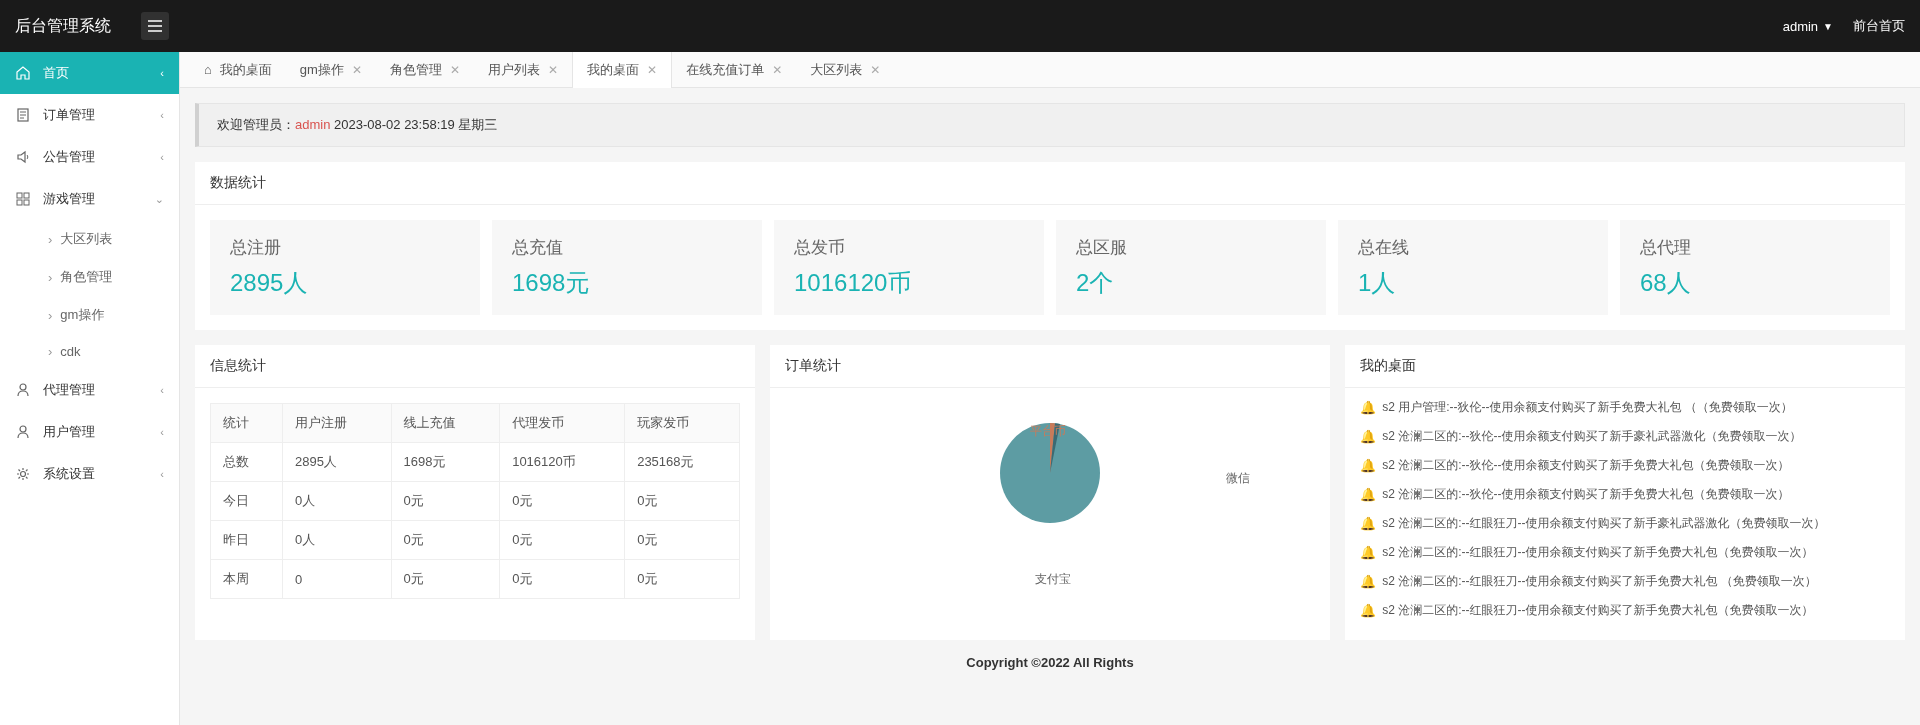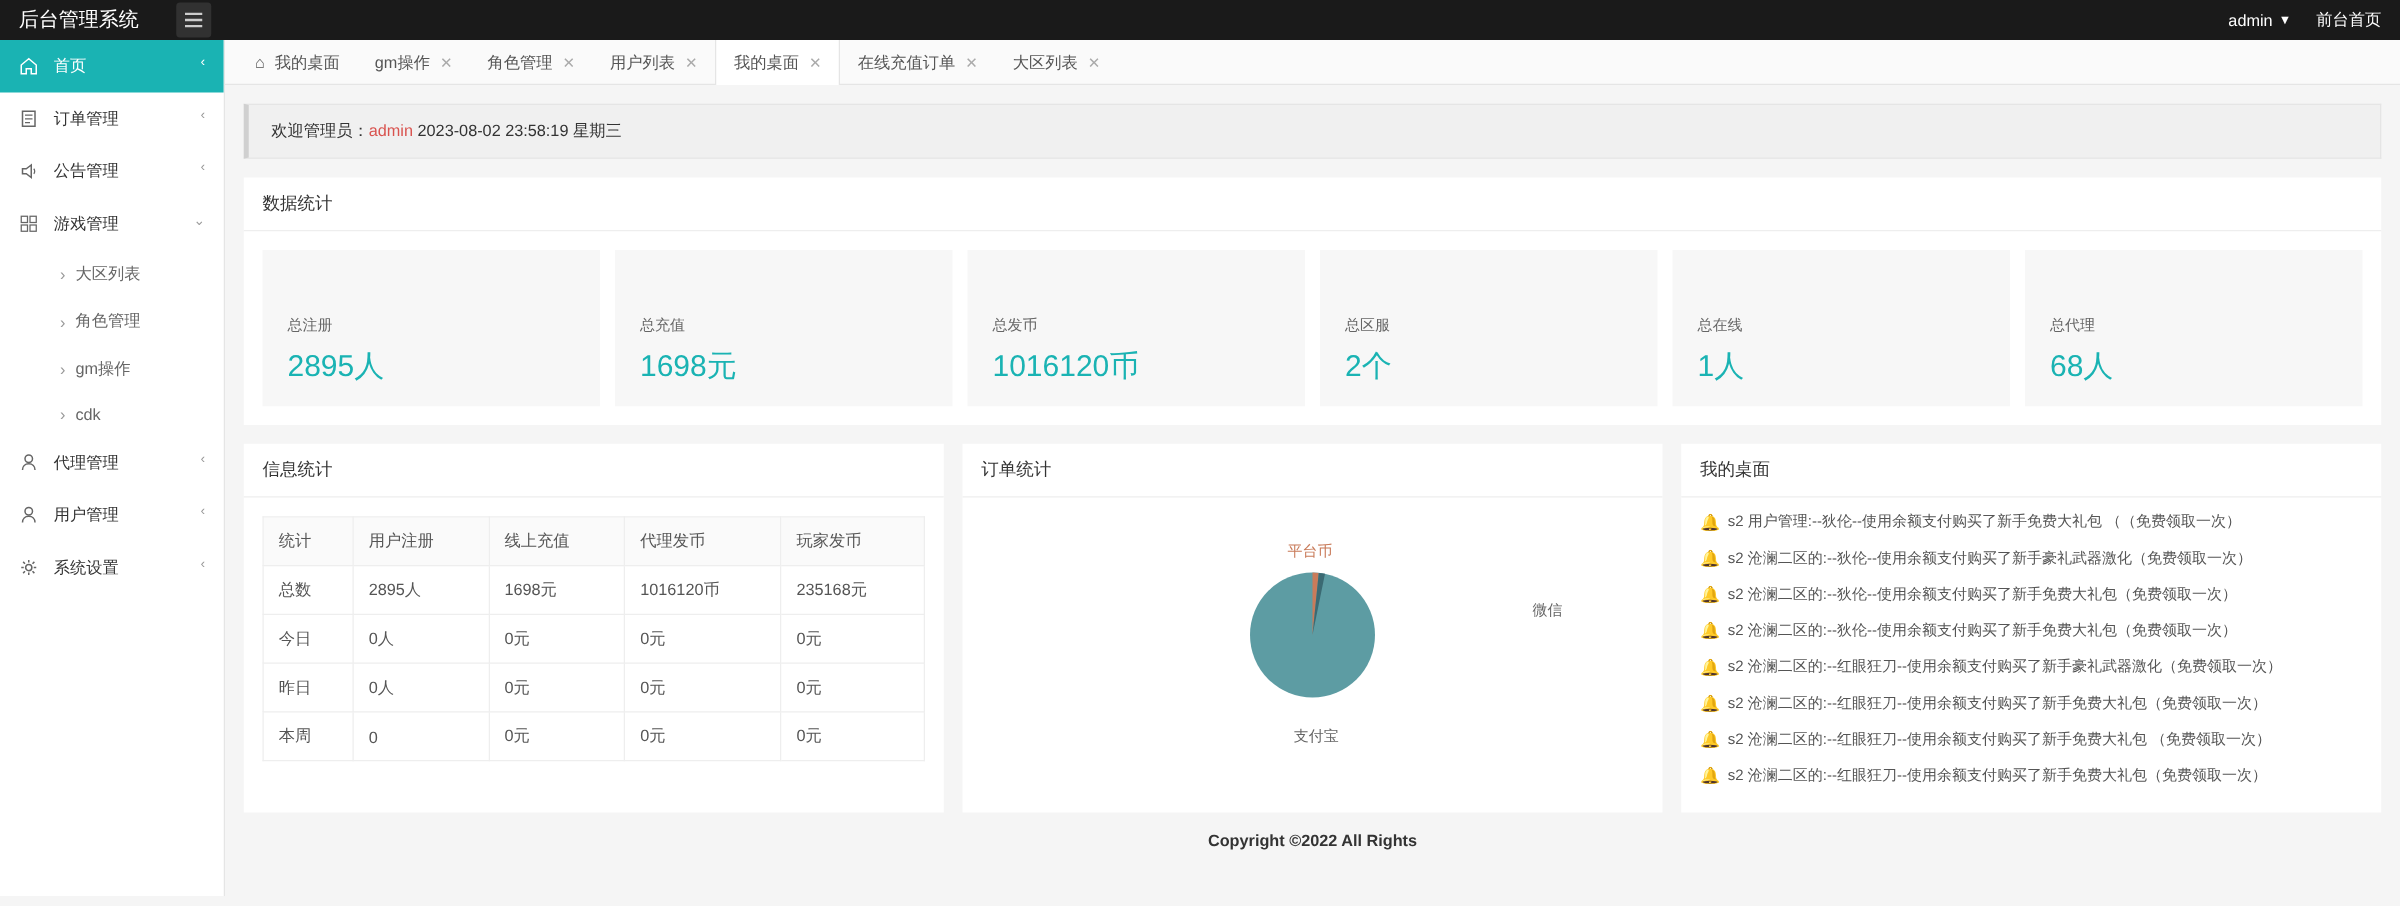--- a/index.html
+++ b/index.html
@@ -1,32 +1,32 @@
 <!DOCTYPE html>
 <html><head>
 <meta charset="utf-8">
 <style>
 * { margin: 0; padding: 0; box-sizing: border-box; }
 body { font-family: "Microsoft YaHei", Arial, sans-serif; font-size: 13px; color: #333; background: #f5f5f5; }
 
 
-.header { height: 32px; background: #1a1a1a; color: #fff; display: flex; align-items: center; padding: 0 15px; justify-content: space-between; }
+.header { height: 52px; background: #1a1a1a; color: #fff; display: flex; align-items: center; padding: 0 15px; justify-content: space-between; }
 .header-left { display: flex; align-items: center; }
 .header-title { font-size: 16px; font-weight: normal; margin-right: 30px; }
 .header-toggle { width: 28px; height: 28px; background: rgba(255,255,255,0.1); border-radius: 3px; display: flex; align-items: center; justify-content: center; cursor: pointer; }
 .header-right { display: flex; align-items: center; gap: 20px; }
 .header-user { display: flex; align-items: center; cursor: pointer; gap: 5px; }
 .header-link { color: #fff; cursor: pointer; }
 
 
 .layout { display: flex; height: calc(100vh - 40px); }
 
 
 .sidebar { width: 180px; background: #fff; border-right: 1px solid #e5e5e5; overflow-y: auto; }
-.nav-item { display: flex; align-items: flex-start; padding: 12px 15px; cursor: pointer; color: #333; justify-content: space-between; }
+.nav-item { display: flex; align-items: center; padding: 12px 15px; cursor: pointer; color: #333; justify-content: space-between; }
 .nav-item.active { background: #1ab3b3; color: #fff; }
 .nav-item-left { display: flex; align-items: center; gap: 12px; }
 .nav-icon { width: 16px; height: 16px; display: flex; align-items: center; justify-content: center; }
 .nav-sub-item { padding: 10px 15px 10px 48px; cursor: pointer; color: #666; display: flex; align-items: center; }
 .nav-arrow { font-size: 11px; color: #999; }
 .nav-item.active .nav-arrow { color: #fff; }
 
 
 .main { flex: 1; display: flex; flex-direction: column; overflow: hidden; }
 
@@ -45,34 +45,34 @@
 .welcome-admin { color: #d9534f; }
 
 
 .panel { background: #fff; margin-bottom: 15px; }
 .panel-header { padding: 12px 15px; border-bottom: 1px solid #eee; font-size: 14px; }
 .panel-body { padding: 15px; }
 
 
 .stat-row { display: flex; gap: 12px; padding: 15px; }
 .stat-card { flex: 1; background: #f7f7f7; padding: 16px 20px; }
-.stat-label { font-size: 12px; color: #666; margin-bottom: 8px; margin-top: 36px; }
+.stat-label { font-size: 17px; color: #666; margin-bottom: 8px; }
 .stat-value { font-size: 24px; color: #1ab3b3; font-weight: 300; }
 
 
 .three-col { display: flex; gap: 15px; }
 .col { flex: 1; background: #fff; }
 
 
 table { width: 100%; border-collapse: collapse; }
 th, td { padding: 10px 12px; text-align: left; border: 1px solid #eee; font-size: 13px; color: #555; font-weight: normal; }
 th { background: #fafafa; }
 
 
-.pie-container { display: flex; align-items: center; justify-content: center; padding: 30px 10px; position: relative; height: 220px; }
+.pie-container { display: flex; align-items: flex-start; justify-content: center; padding: 30px 10px; position: relative; height: 220px; }
 .pie-label { position: absolute; font-size: 12px; color: #666; }
 .pie-label.top-left { top: 35px; left: 50%; transform: translateX(-20px); color: #c97b5a; }
 .pie-label.top-right { top: 50px; right: 80px; margin-top: 32px; }
 .pie-label.bottom { bottom: 20px; left: 50%; transform: translateX(-15px); }
 
 
 .order-list { padding: 5px 15px 15px; }
 .order-item { padding: 6px 0; font-size: 12px; color: #555; display: flex; align-items: center; gap: 6px; }
 .bell-icon { color: #d9534f; font-size: 13px; }
 

